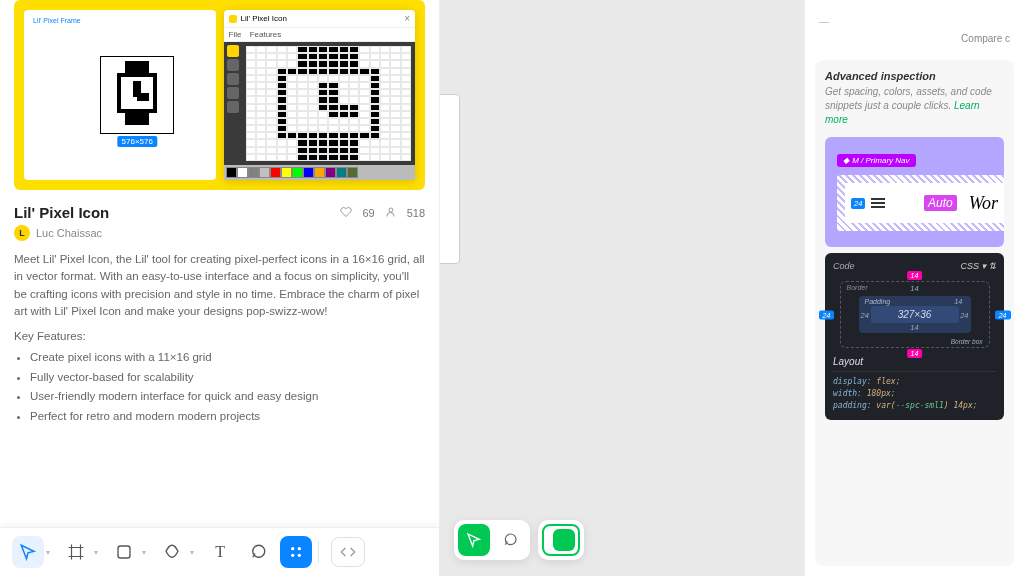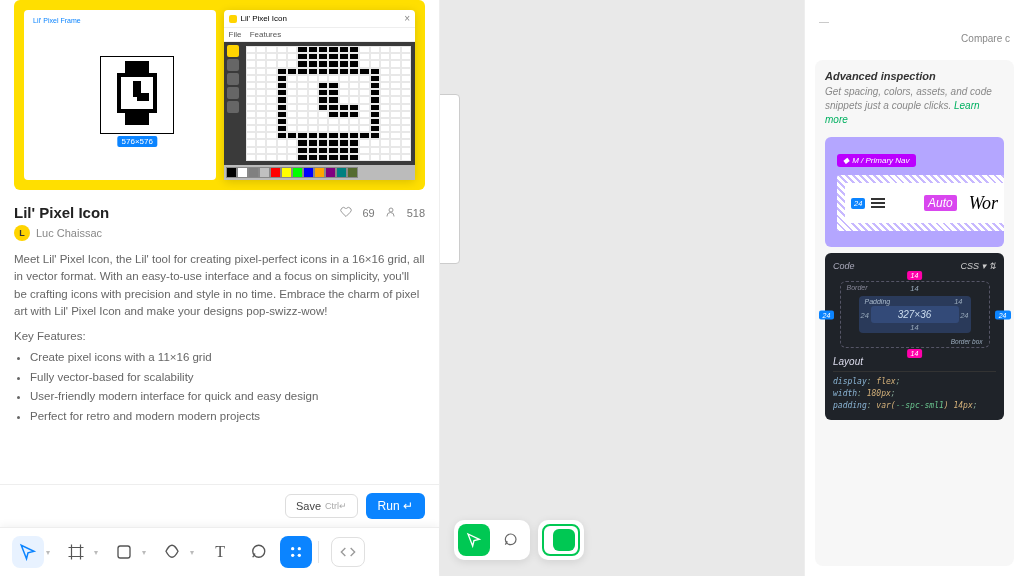--- a/index.html
+++ b/index.html
@@ -452,27 +452,20 @@
       <div class="description">Meet Lil' Pixel Icon, the Lil' tool for creating pixel-perfect icons in a 16×16 grid, all in vector format. With an easy-to-use interface and a focus on simplicity, you'll be crafting icons with precision and style in no time. Embrace the charm of pixel art with Lil' Pixel Icon and make your designs pop-swizz-wow!</div>
       <div class="features-title">Key Features:</div>
       <ul class="features-list">
         <li>Create pixel icons with a 11×16 grid</li>
         <li>Fully vector-based for scalability</li>
         <li>User-friendly modern interface for quick and easy design</li>
         <li>Perfect for retro and modern modern projects</li>
       </ul>
     </div>
 
-    <div class="action-row">
-      <button class="save-btn">
-        <span>Save</span>
-        <span class="kbd">Ctrl↵</span>
-      </button>
-      <button class="run-btn">Run ↵</button>
-    </div>
 
     <div class="toolbar">
       <div class="tool-btn active">
         <svg width="18" height="18" viewBox="0 0 24 24" fill="none" stroke="currentColor" stroke-width="2">
             <path d="M3 3l7 18 2-8 8-2z"></path>
           </svg>
       </div>
         <span class="chev">▾</span>
       <div class="tool-btn">
         <svg width="18" height="18" viewBox="0 0 24 24" fill="none" stroke="currentColor" stroke-width="1.6">

